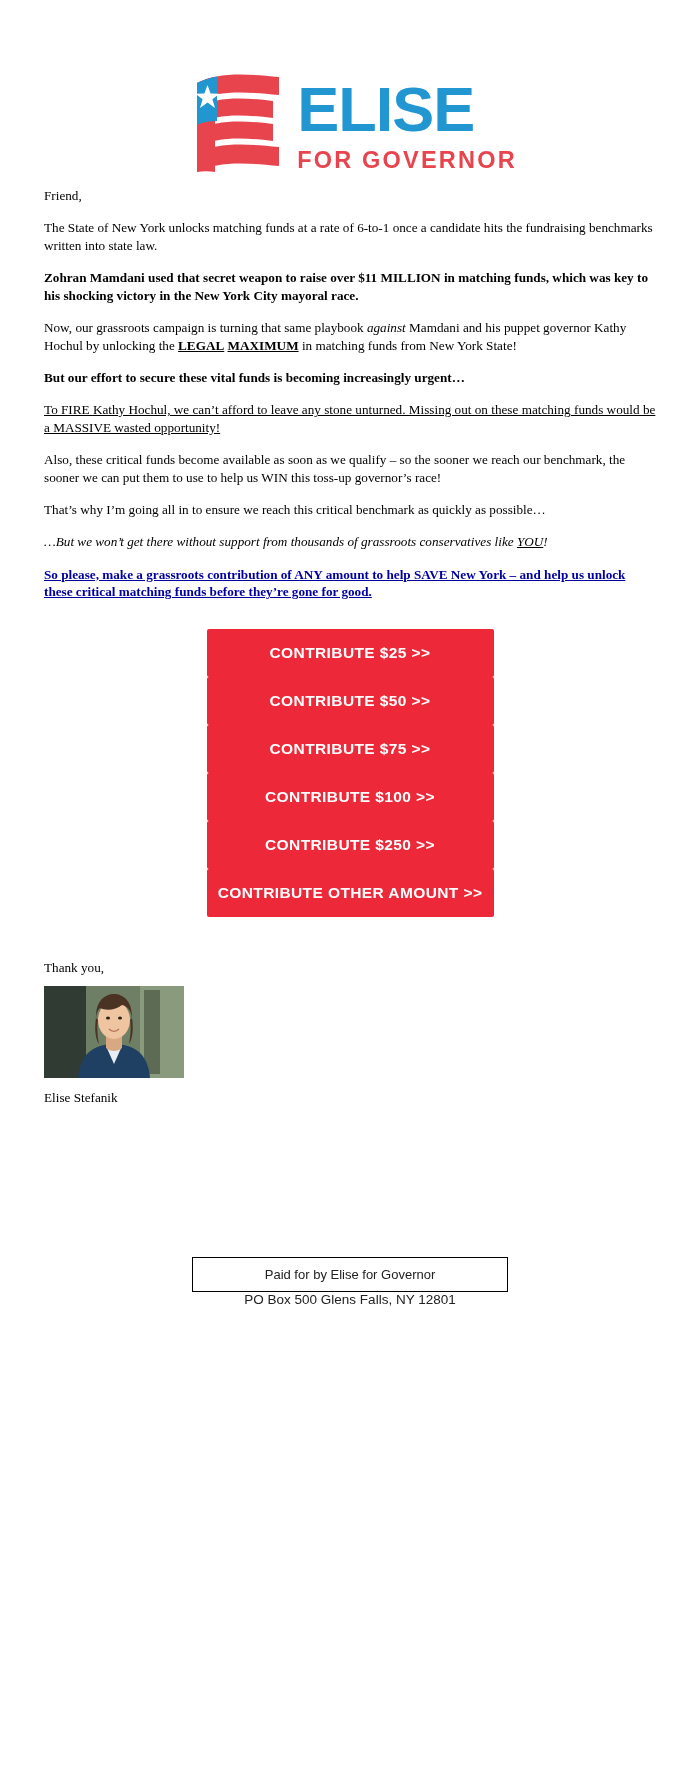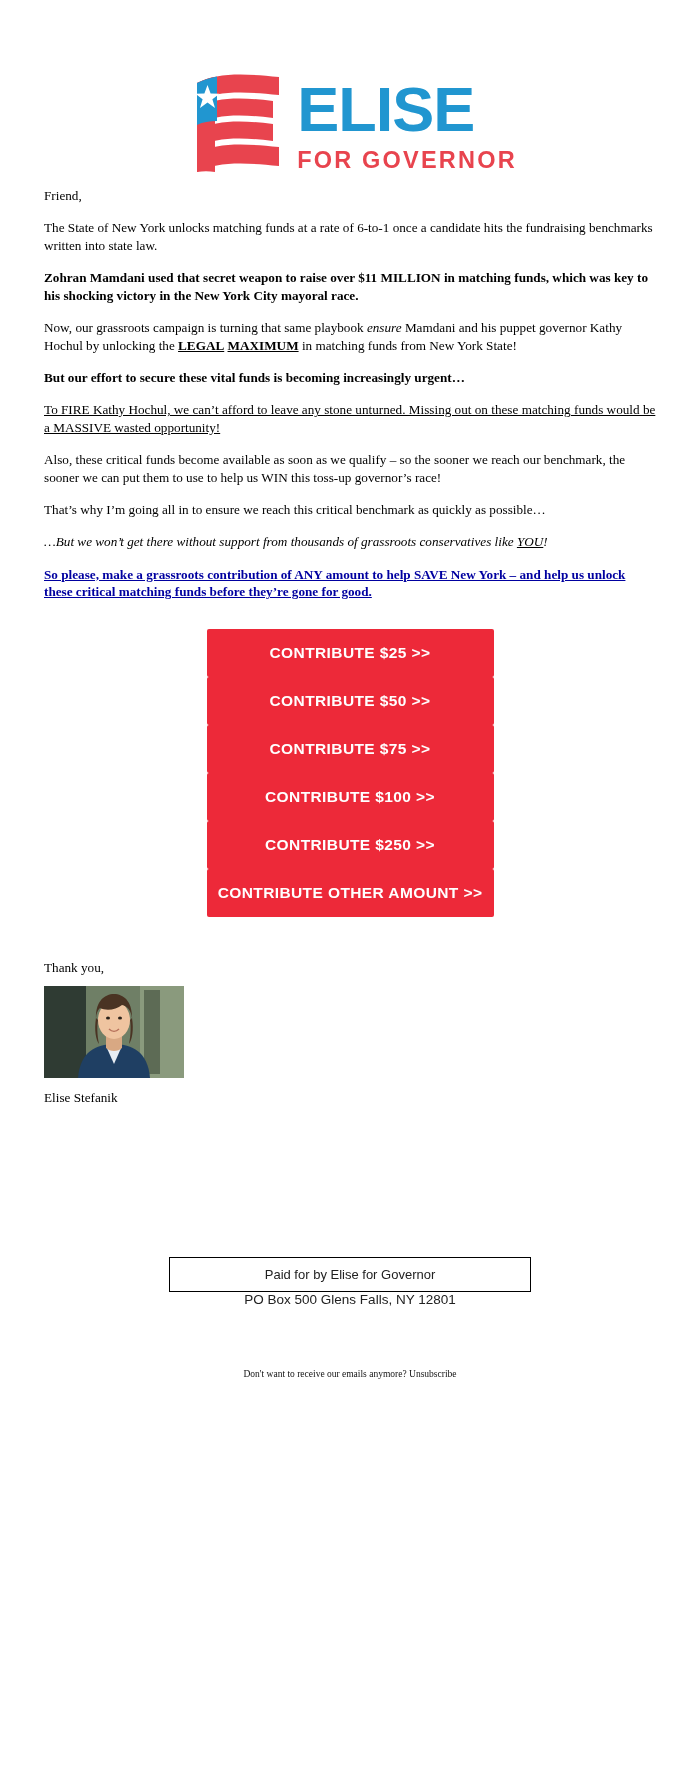--- a/index.html
+++ b/index.html
@@ -132,21 +132,21 @@
     background: #3a4a52;
   }
   .sig-name { margin: 0; }
 
   
   .footer {
     padding-top: 150px;
     text-align: center;
   }
   .paid-box {
-    width: 362px;
+    width: 316px;
     margin: 0 auto;
     border: 1px solid #000000;
     padding: 9px 0;
     font-family: "Liberation Sans", sans-serif;
     font-size: 13px;
     color: #222222;
     box-sizing: border-box;
   }
   .address {
     font-family: "Liberation Sans", sans-serif;
@@ -193,21 +193,21 @@
   </div>
 
   <div class="body-copy">
 
     <p class="greeting">Friend,</p>
 
     <p>The State of New York unlocks matching funds at a rate of 6-to-1 once a candidate hits the fundraising benchmarks written into state law.</p>
 
     <p class="bold">Zohran Mamdani used that secret weapon to raise over $11 MILLION in matching funds, which was key to his shocking victory in the New York City mayoral race.</p>
 
-    <p><span>Now, our grassroots campaign is turning that same playbook </span><span class="ital">ensure</span><span> Mamdani and his puppet governor Kathy Hochul by unlocking the </span><span class="bold u">LEGAL</span><span> </span><span class="bold u">MAXIMUM</span><span> in matching funds from New York State!</span></p>
+    <p><span>Now, our grassroots campaign is turning that same playbook </span><span class="ital">against</span><span> Mamdani and his puppet governor Kathy Hochul by unlocking the </span><span class="bold u">LEGAL</span><span> </span><span class="bold u">MAXIMUM</span><span> in matching funds from New York State!</span></p>
 
     <p class="bold">But our effort to secure these vital funds is becoming increasingly urgent…</p>
 
 
     <p class="all-underline">To FIRE Kathy Hochul, we can’t afford to leave any stone unturned. Missing out on these matching funds would be a MASSIVE wasted opportunity!</p>
 
     <p>Also, these critical funds become available as soon as we qualify – so the sooner we reach our benchmark, the sooner we can put them to use to help us WIN this toss-up governor’s race!</p>
 
     <p>That’s why I’m going all in to ensure we reach this critical benchmark as quickly as possible…</p>
 
@@ -253,16 +253,15 @@
 
         <path d="M65 43 C68 46, 72 46, 75 43" stroke="#b5705a" stroke-width="1.4" fill="none"></path>
       </svg>
     </div>
     <p class="sig-name">Elise Stefanik</p>
   </div>
 
   <div class="footer">
     <div class="paid-box">Paid for by Elise for Governor</div>
     <div class="address">PO Box 500 Glens Falls, NY 12801</div>
-    <div class="unsub-line"><span>Don't want to receive our emails anymore? </span><a class="unsub-link">Unsubscribe</a></div>
   </div>
 
 </div>
 
 </body></html>

